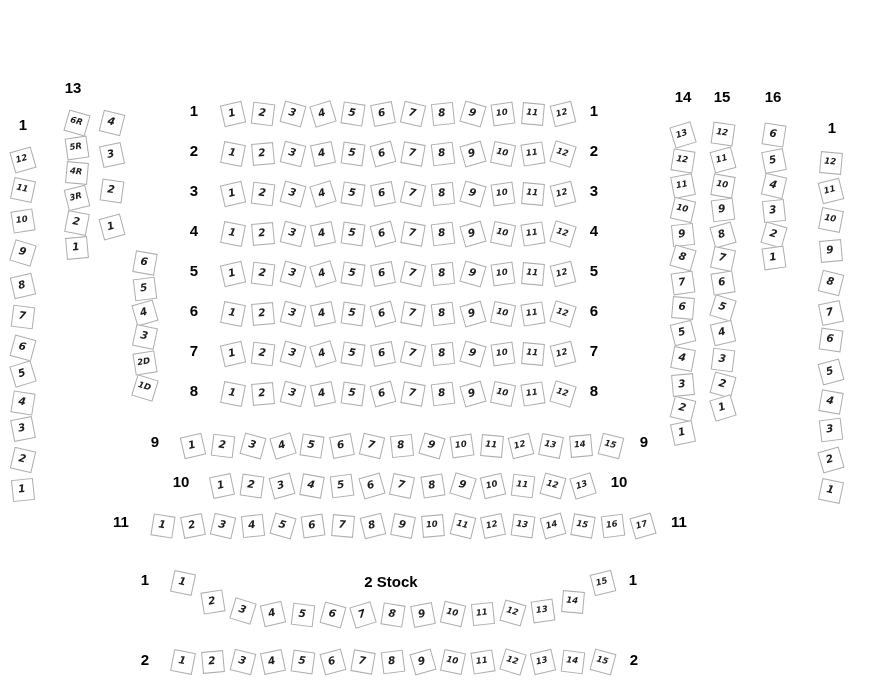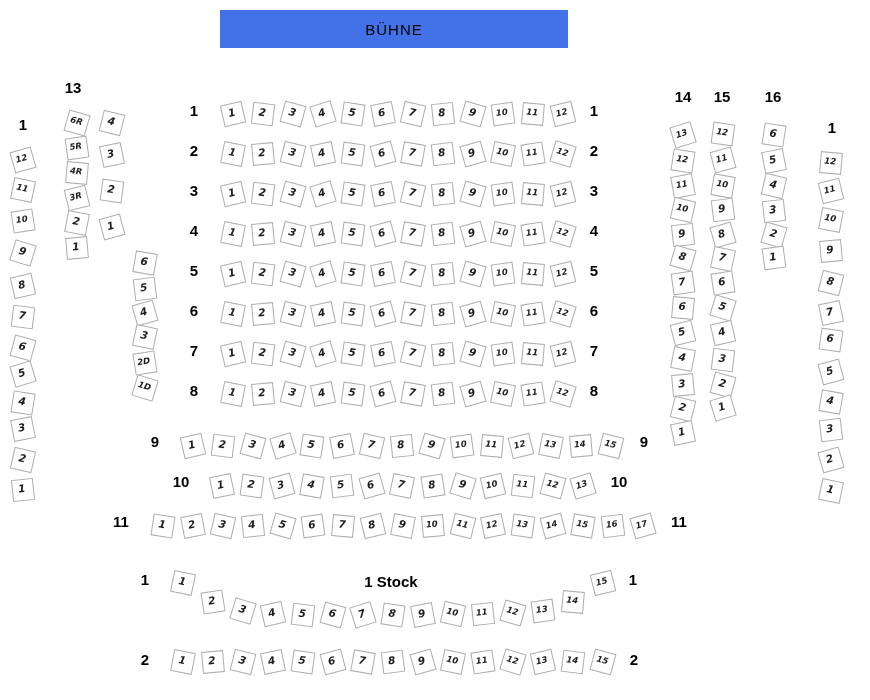--- a/index.html
+++ b/index.html
@@ -14,24 +14,21 @@
   .seat span{font:italic bold 10.5px "DejaVu Sans",sans-serif;color:#1d1d1d;
              transform:translate(-1px,-2px);pointer-events:none;}
   .seat span.sm{font-size:8.5px;}
   .rowlabel{position:absolute;transform:translate(-50%,-50%);
             font-weight:bold;font-size:15px;color:#000;white-space:nowrap;}
 </style>
 </head>
 <body>
 
 <div id="chart">
-  <div id="stage" style="background: rgb(67, 114, 232);">
-    <span>BÜHNE</span>
-  </div>
-  <div class="rowlabel" id="stock-label" style="left:391px;top:581px">1 Stock</div>
+  <div class="rowlabel" id="stock-label" style="left:391px;top:581px">2 Stock</div>
 <div class="rowlabel" style="left: 23px; top: 124px;">1</div>
     <div class="seat" style="left: 12px; top: 149px; transform: rotate(-16deg); border-color: rgb(173, 173, 173); background: rgb(255, 255, 255);">
       <span class="sm" style="color: rgb(29, 29, 29);">12</span>
     </div>
     <div class="seat" style="left: 12px; top: 179px; transform: rotate(12deg); border-color: rgb(173, 173, 173); background: rgb(255, 255, 255);">
       <span class="sm" style="color: rgb(29, 29, 29);">11</span>
     </div>
     <div class="seat" style="left: 12px; top: 210px; transform: rotate(-9deg); border-color: rgb(173, 173, 173); background: rgb(255, 255, 255);">
       <span class="sm" style="color: rgb(29, 29, 29);">10</span>
     </div>

